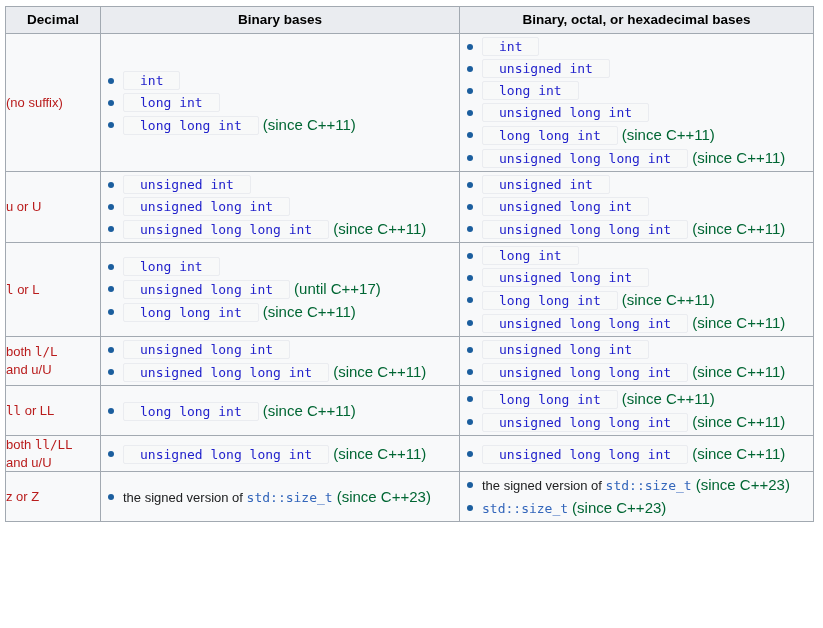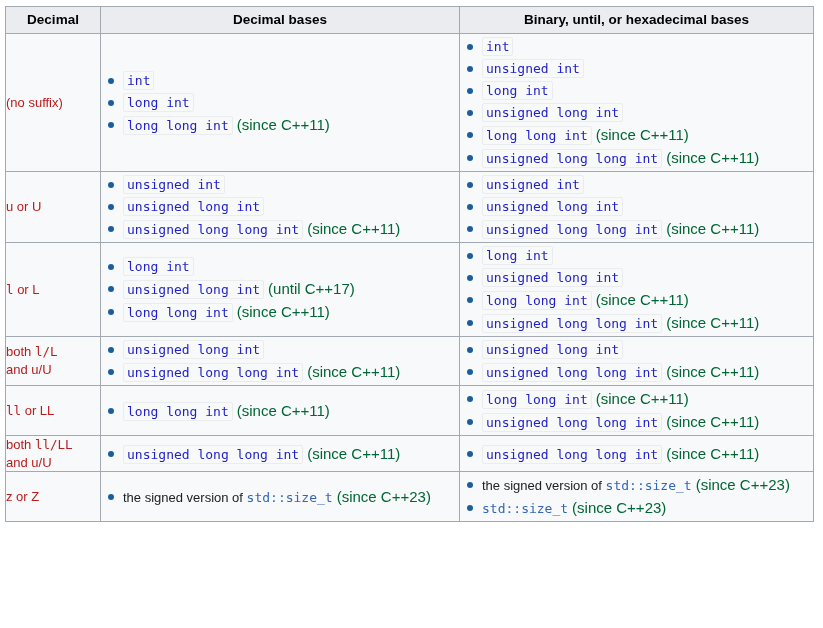--- a/index.html
+++ b/index.html
@@ -85,21 +85,21 @@
     display: block;
   }
 
   code.code-box {
     font-family: "DejaVu Sans Mono", "Liberation Mono", monospace;
     font-size: 13px;
     color: #2222cc;
     background: #f8f9f9;
     border: 1px solid #eaecf0;
     border-radius: 2px;
-    padding: 1px 3px;
+    padding: 1px 16px;
     white-space: pre;
   }
 
   span.lnk {
     font-family: "DejaVu Sans Mono", "Liberation Mono", monospace;
     font-size: 13px;
     color: #3366bb;
     white-space: pre;
   }
 
@@ -128,22 +128,22 @@
 <div class="table-wrap">
   <table class="suffix-table">
     <colgroup>
       <col class="c-suffix">
       <col class="c-dec">
       <col class="c-bin">
     </colgroup>
     <thead>
       <tr>
         <th>Decimal</th>
-        <th>Decimal bases</th>
-        <th>Binary, until, or hexadecimal bases</th>
+        <th>Binary bases</th>
+        <th>Binary, octal, or hexadecimal bases</th>
       </tr>
     </thead>
     <tbody id="table-body">
         <tr>
           <td class="suffix-cell"><span>(no suffix)</span></td>
           <td class="list-cell">
             <ul class="typelist">
               <li><span class="bullet"></span><code class="code-box">int</code></li>
               <li><span class="bullet"></span><code class="code-box">long int</code></li>
               <li><span class="bullet"></span><code class="code-box">long long int</code><span class="since">(since C++11)</span></li>

